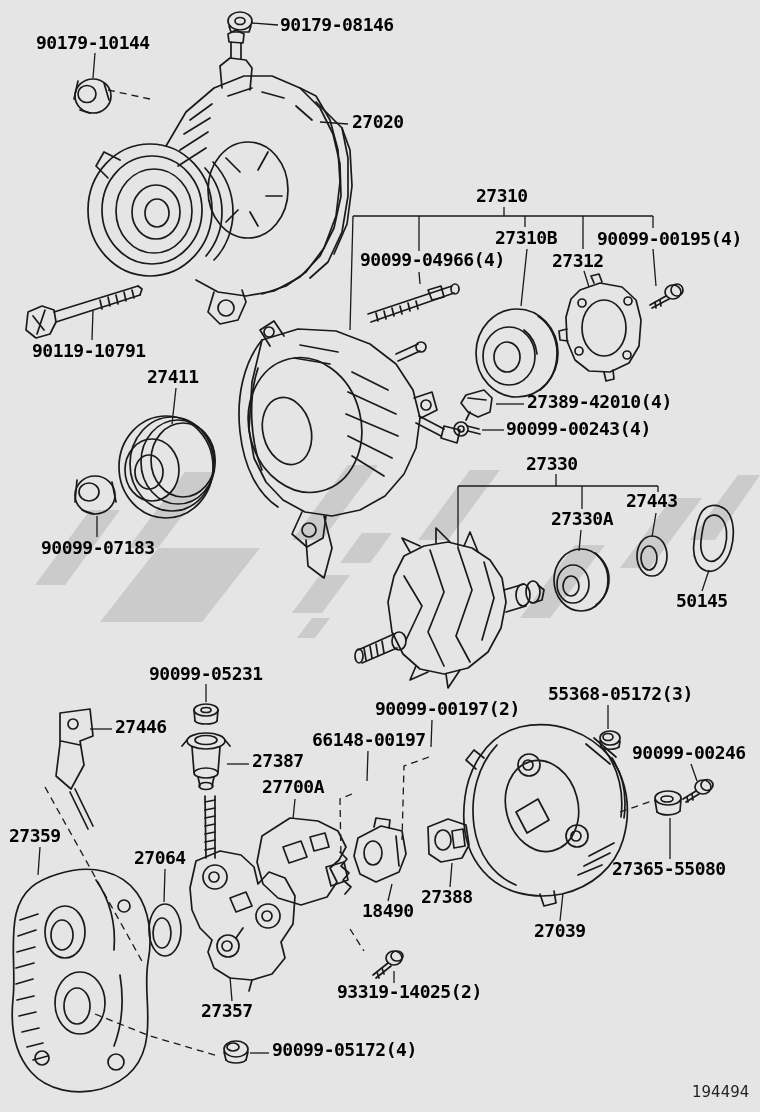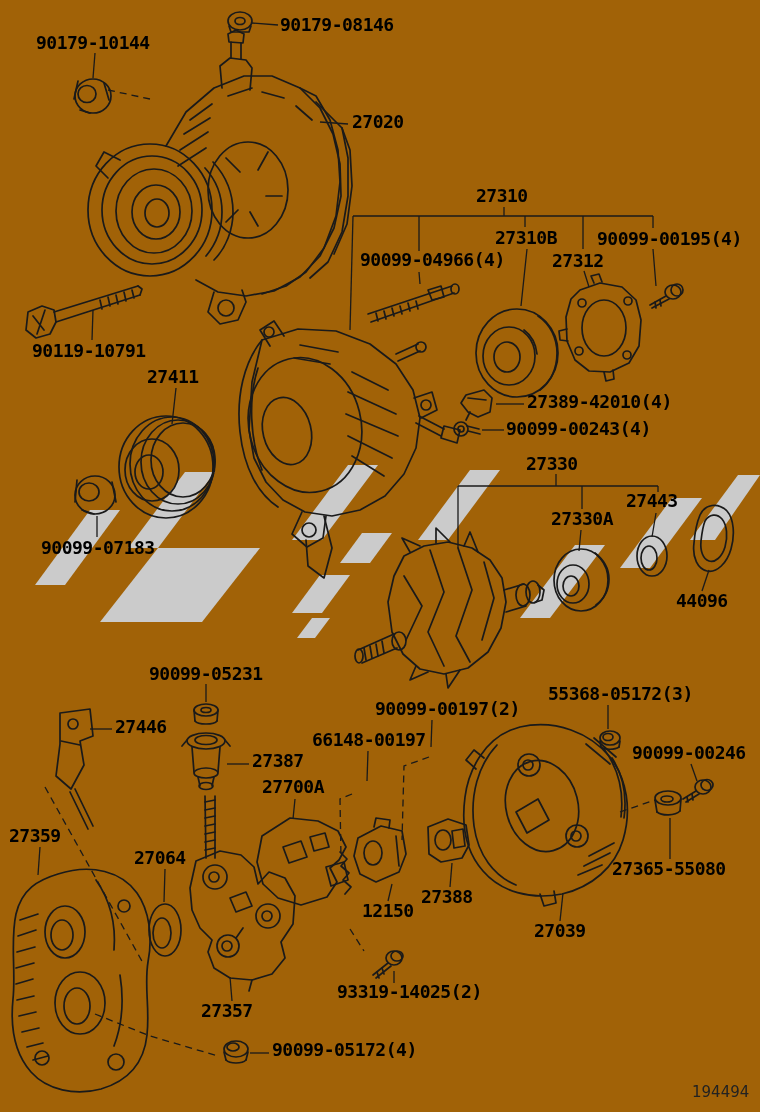--- a/index.html
+++ b/index.html
@@ -1,16 +1,16 @@
 <!DOCTYPE html>
 <html><head>
 <meta charset="utf-8">
 <style>
   html,body{margin:0;padding:0;background:#fff;}
-  .canvas{position:relative;width:760px;height:1112px;background:#a16207;overflow:hidden;
+  .canvas{position:relative;width:760px;height:1112px;background:#e5e5e5;overflow:hidden;
           font-family:"DejaVu Sans Mono", monospace;}
   .canvas svg{position:absolute;left:0;top:0;}
   .lbl{position:absolute;font:bold 18px/18px "DejaVu Sans Mono", monospace;color:#000;
        white-space:nowrap;letter-spacing:-0.5px;}
   .fig{position:absolute;font:15px/16px "DejaVu Sans", sans-serif;color:#222;white-space:nowrap;text-align:center;}
   .part{stroke:#1a1a1a;stroke-width:1.7;fill:none;stroke-linecap:round;stroke-linejoin:round;}
   .lead{stroke:#1a1a1a;stroke-width:1.3;fill:none;}
   .dash{stroke:#1a1a1a;stroke-width:1.3;fill:none;stroke-dasharray:7 5;}
   .wm{fill:#cbcbcb;stroke:none;}
 </style>
@@ -392,34 +392,34 @@
   <div class="lbl" style="left:360px;top:251px">90099-04966(4)</div>
   <div class="lbl" style="left:552px;top:252px">27312</div>
   <div class="lbl" style="left:32px;top:342px">90119-10791</div>
   <div class="lbl" style="left:147px;top:368px">27411</div>
   <div class="lbl" style="left:527px;top:393px">27389-42010(4)</div>
   <div class="lbl" style="left:506px;top:420px">90099-00243(4)</div>
   <div class="lbl" style="left:526px;top:455px">27330</div>
   <div class="lbl" style="left:626px;top:492px">27443</div>
   <div class="lbl" style="left:551px;top:510px">27330A</div>
   <div class="lbl" style="left:41px;top:539px">90099-07183</div>
-  <div class="lbl" style="left:676px;top:592px">44096</div>
+  <div class="lbl" style="left:676px;top:592px">50145</div>
   <div class="lbl" style="left:149px;top:665px">90099-05231</div>
   <div class="lbl" style="left:548px;top:685px">55368-05172(3)</div>
   <div class="lbl" style="left:375px;top:700px">90099-00197(2)</div>
   <div class="lbl" style="left:115px;top:718px">27446</div>
   <div class="lbl" style="left:312px;top:731px">66148-00197</div>
   <div class="lbl" style="left:632px;top:744px">90099-00246</div>
   <div class="lbl" style="left:252px;top:752px">27387</div>
   <div class="lbl" style="left:262px;top:778px">27700A</div>
   <div class="lbl" style="left:9px;top:827px">27359</div>
   <div class="lbl" style="left:134px;top:849px">27064</div>
   <div class="lbl" style="left:612px;top:860px">27365-55080</div>
   <div class="lbl" style="left:421px;top:888px">27388</div>
-  <div class="lbl" style="left:362px;top:902px">12150</div>
+  <div class="lbl" style="left:362px;top:902px">18490</div>
   <div class="lbl" style="left:534px;top:922px">27039</div>
   <div class="lbl" style="left:337px;top:983px">93319-14025(2)</div>
   <div class="lbl" style="left:201px;top:1002px">27357</div>
   <div class="lbl" style="left:272px;top:1041px">90099-05172(4)</div>
 
   <div class="fig" style="left:692px;top:1084px">194494</div>
 
 </div>
 
 </body></html>

